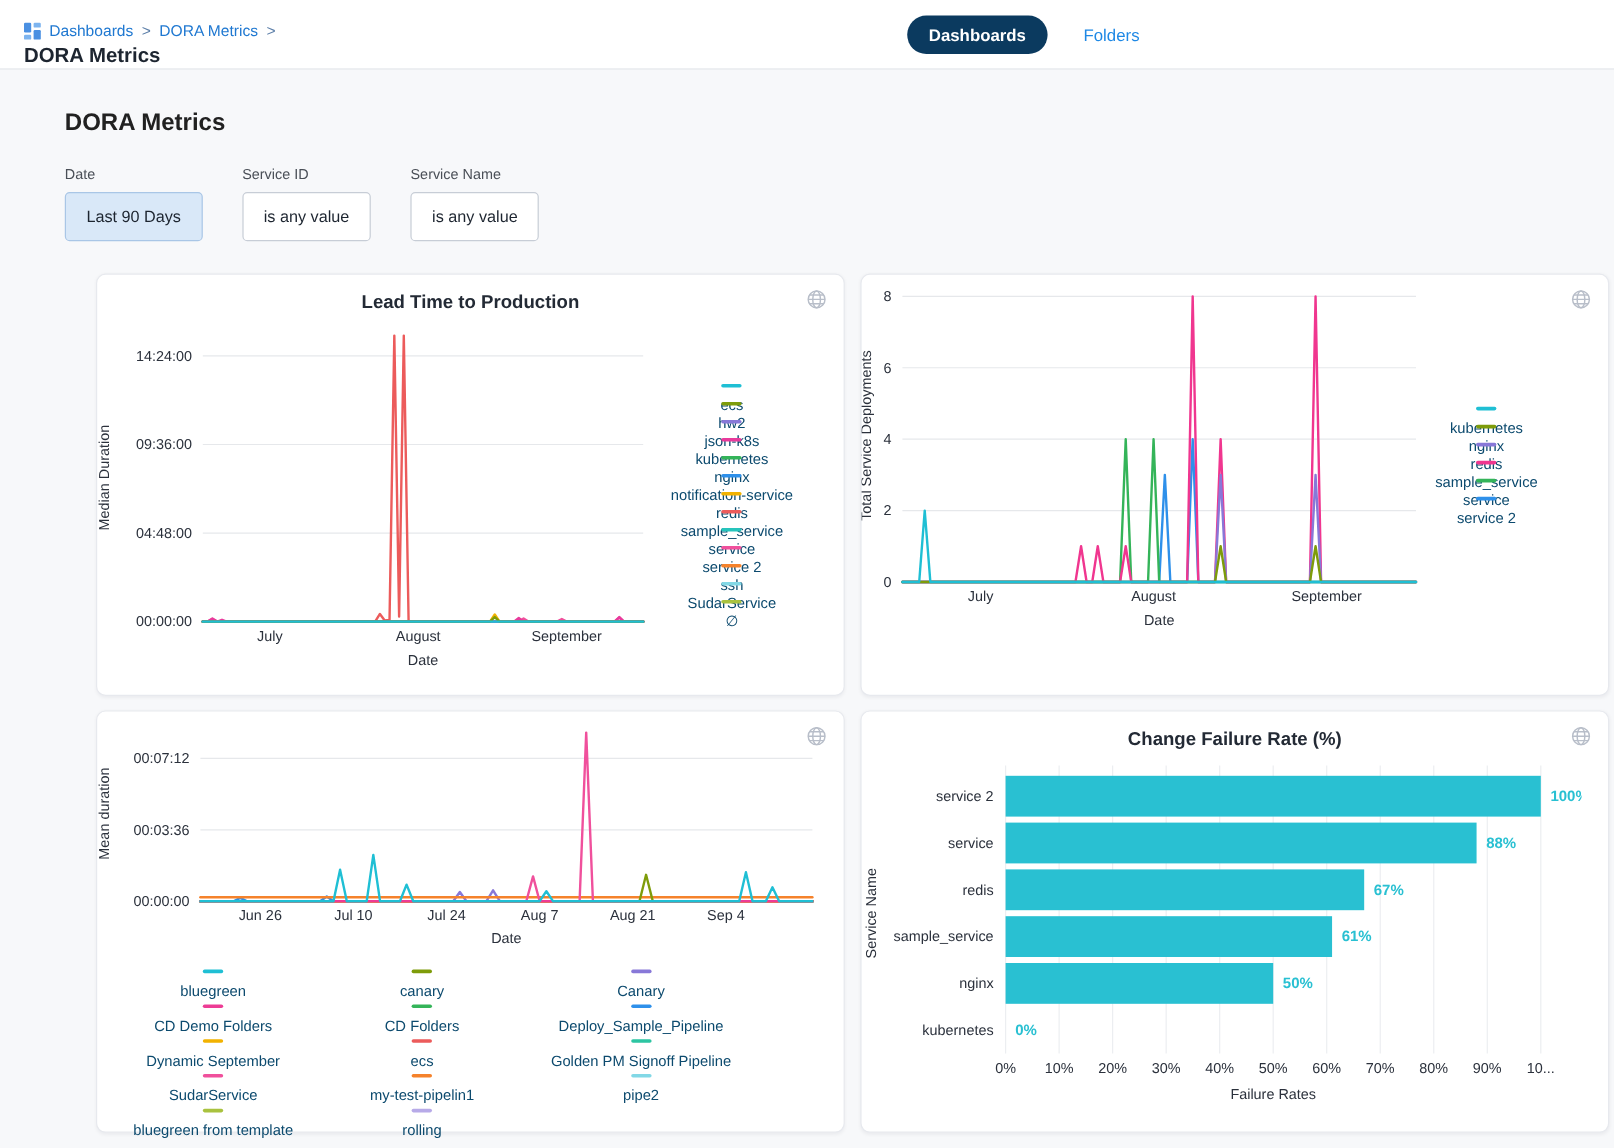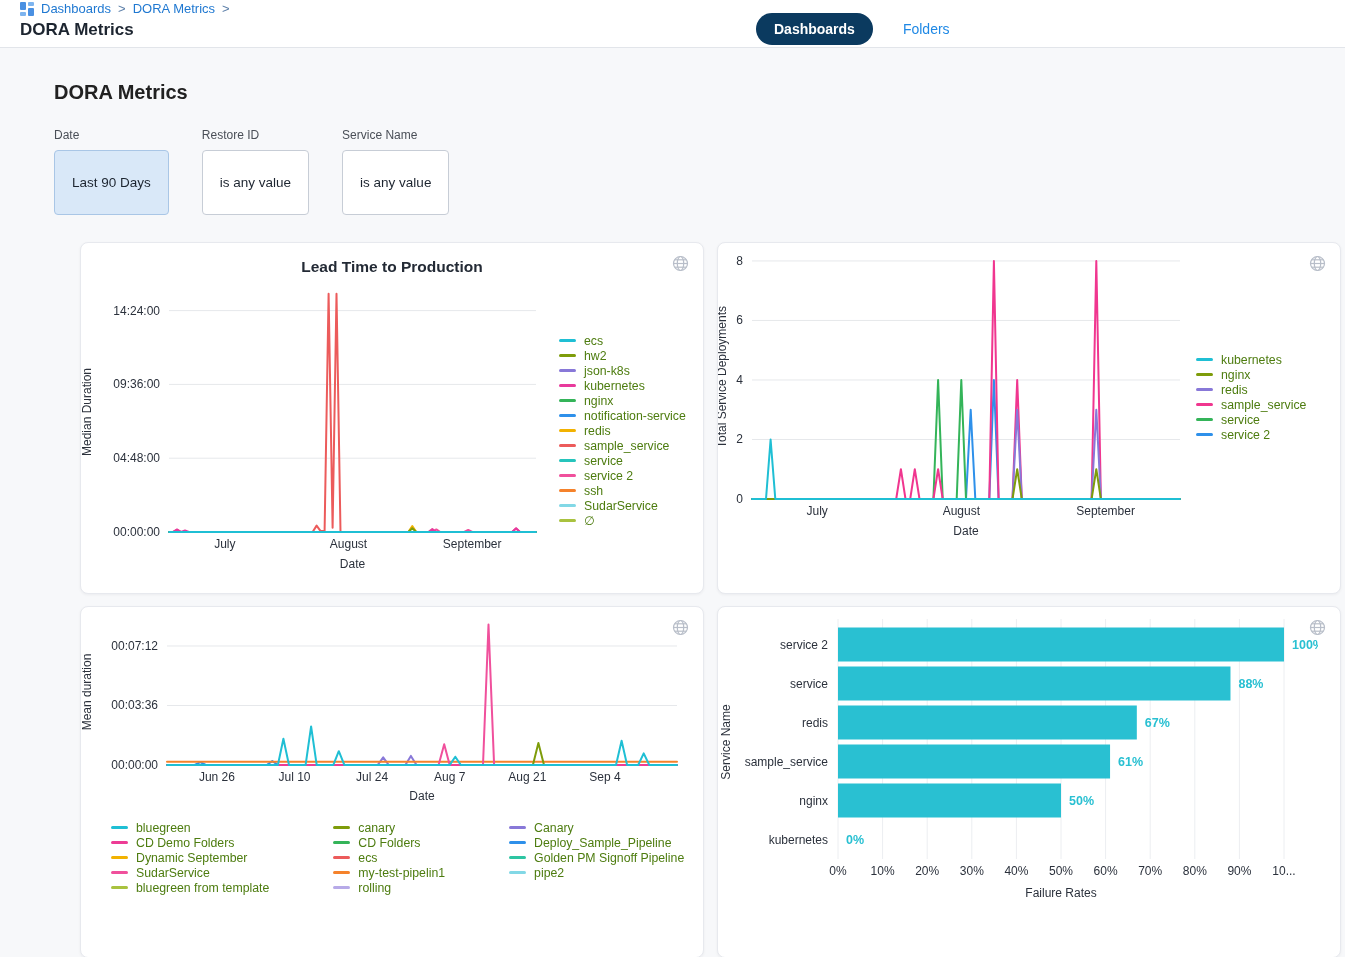--- a/index.html
+++ b/index.html
@@ -4,58 +4,58 @@
 <style>
   html,body{margin:0;padding:0;}
   body{
     width:1345px;height:957px;overflow:hidden;
     background:#f7f8fa;
     font-family:"Liberation Sans","DejaVu Sans",sans-serif;
     color:#232a35;
   }
   
   .header{
-    position:relative;height:48px;background:#ffffff;
+    position:relative;height:58px;background:#ffffff;
     border-bottom:1px solid #e2e5ea;box-sizing:border-box;
-    padding:1px 0 0 20px;
+    padding:18px 0 0 20px;
   }
   .breadcrumb{display:flex;align-items:center;gap:7px;font-size:13px;}
   .bc-icon{width:14px;height:14px;position:relative;flex:0 0 auto;}
   .bc-icon span{position:absolute;background:#4a90e2;border-radius:1px;}
   .bc-icon .a{left:0;top:0;width:6px;height:8px;}
   .bc-icon .b{left:0;top:10px;width:6px;height:4px;background:#7db4ef;}
   .bc-icon .c{left:8px;top:0;width:6px;height:4px;background:#7db4ef;}
   .bc-icon .d{left:8px;top:6px;width:6px;height:8px;}
   .bc-link{color:#1f78d1;cursor:pointer;}
   .bc-sep{color:#5b7ea8;}
   .header-title{font-size:17px;font-weight:700;color:#1d2530;margin:4px 0 0 0;}
   .tabs{position:absolute;left:756px;top:13px;display:flex;align-items:center;gap:30px;}
   .tab-pill{background:#0b3a5f;color:#fff;font-size:14px;font-weight:600;
     padding:8px 18px;border-radius:20px;cursor:pointer;}
   .tab-link{color:#1e88e5;font-size:14px;font-weight:500;cursor:pointer;}
   
   .content{padding:0 0 0 54px;}
   .page-title{font-size:20px;font-weight:700;color:#212121;padding-top:33px;}
   .filters{display:flex;gap:33px;margin-top:24px;}
   .filter-label{font-size:12px;color:#4a4f57;margin-bottom:8px;}
-  .filter-btn{font-size:13.5px;color:#1d2530;padding:24px 17px;border:1px solid #c7cdd6;
+  .filter-btn{font-size:13.5px;color:#1d2530;padding:12px 17px;border:1px solid #c7cdd6;
     border-radius:4px;background:#fff;cursor:pointer;font-family:inherit;}
   .filter-btn.active{background:#d9e8f8;border-color:#a9c6e6;}
   
   .grid{display:grid;grid-template-columns:624px 624px;gap:12px 13px;margin-top:27px;margin-left:-2px;padding-left:28px;}
   .card{background:#fff;border:1px solid #e7e9ee;border-radius:8px;height:352px;
     position:relative;box-sizing:border-box;box-shadow:0 1px 3px rgba(16,24,40,.05);}
   .card-title{text-align:center;font-size:15.5px;font-weight:600;color:#232a35;padding-top:15px;}
   .globe{position:absolute;top:12px;right:14px;width:17px;height:17px;cursor:pointer;}
   .chart-row{display:flex;align-items:flex-start;}
   .legend-right{display:flex;flex-direction:column;gap:2px;margin-left:6px;}
-  .legend-item{display:flex;align-items:center;gap:8px;font-size:12.3px;color:#4d7c0f;height:13px;}
+  .legend-item{display:flex;align-items:center;gap:8px;font-size:12.3px;color:#0c4a6e;height:13px;flex-direction:column;}
   .swatch{width:17px;height:3px;border-radius:2px;flex:0 0 auto;}
   .legend-bottom{display:flex;padding-left:30px;gap:64px;margin-top:5px;}
-  .legend-bcol{display:flex;flex-direction:column;gap:2px;text-align:right;}
+  .legend-bcol{display:flex;flex-direction:column;gap:16px;text-align:right;}
   svg text{font-family:"Liberation Sans","DejaVu Sans",sans-serif;}
 </style>
 </head>
 <body>
 
 <div class="header">
   <div class="breadcrumb">
     <span class="bc-icon">
       <span class="a"></span>
         <span class="b"></span>
@@ -76,21 +76,21 @@
 
 <div class="content">
   <div class="page-title">DORA Metrics</div>
 
   <div class="filters">
     <div class="filter">
       <div class="filter-label">Date</div>
       <button class="filter-btn active">Last 90 Days</button>
     </div>
     <div class="filter">
-      <div class="filter-label">Restore ID</div>
+      <div class="filter-label">Service ID</div>
       <button class="filter-btn">is any value</button>
     </div>
     <div class="filter">
       <div class="filter-label">Service Name</div>
       <button class="filter-btn">is any value</button>
     </div>
   </div>
 
   <div class="grid">
     <div class="card">
@@ -343,20 +343,21 @@
                 <span>Golden PM Signoff Pipeline</span>
               </div>
               <div class="legend-item">
                 <span class="swatch" style="background: rgb(130, 216, 230);"></span>
                 <span>pipe2</span>
               </div>
             </div>
           </div></div>
     </div>
     <div class="card">
+      <div class="card-title">Change Failure Rate (%)</div>
       <span class="globe"><svg width="17" height="17" viewBox="0 0 17 17" fill="none" stroke="#b8bec9" stroke-width="1.2">
             <circle cx="8.5" cy="8.5" r="7"></circle>
             <ellipse cx="8.5" cy="8.5" rx="3.2" ry="7"></ellipse>
             <line x1="1.5" y1="8.5" x2="15.5" y2="8.5"></line>
             <line x1="2.4" y1="4.8" x2="14.6" y2="4.8"></line>
             <line x1="2.4" y1="12.2" x2="14.6" y2="12.2"></line>
           </svg></span>
       <div id="chart-3"><svg width="600" height="300">
             <line x1="120" y1="12" x2="120" y2="252" stroke="#eceef1" stroke-width="1"></line>
             <text x="120" y="268" text-anchor="middle" font-size="12" fill="#2b313c">0%</text>

